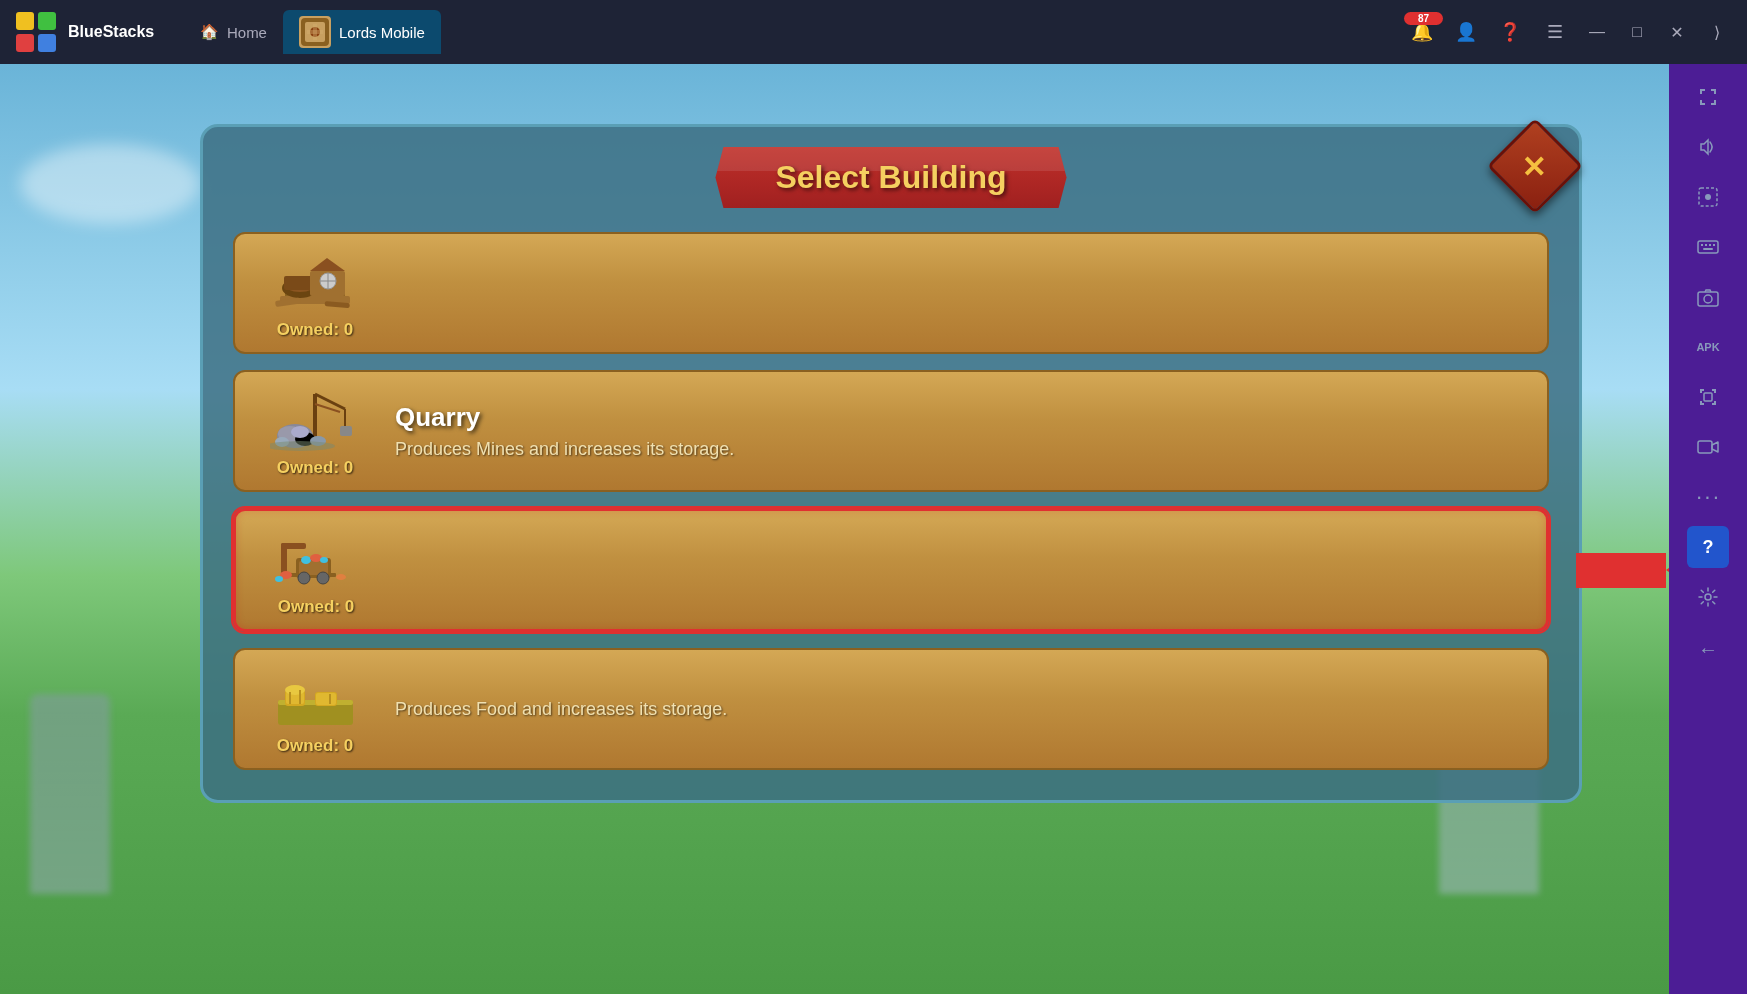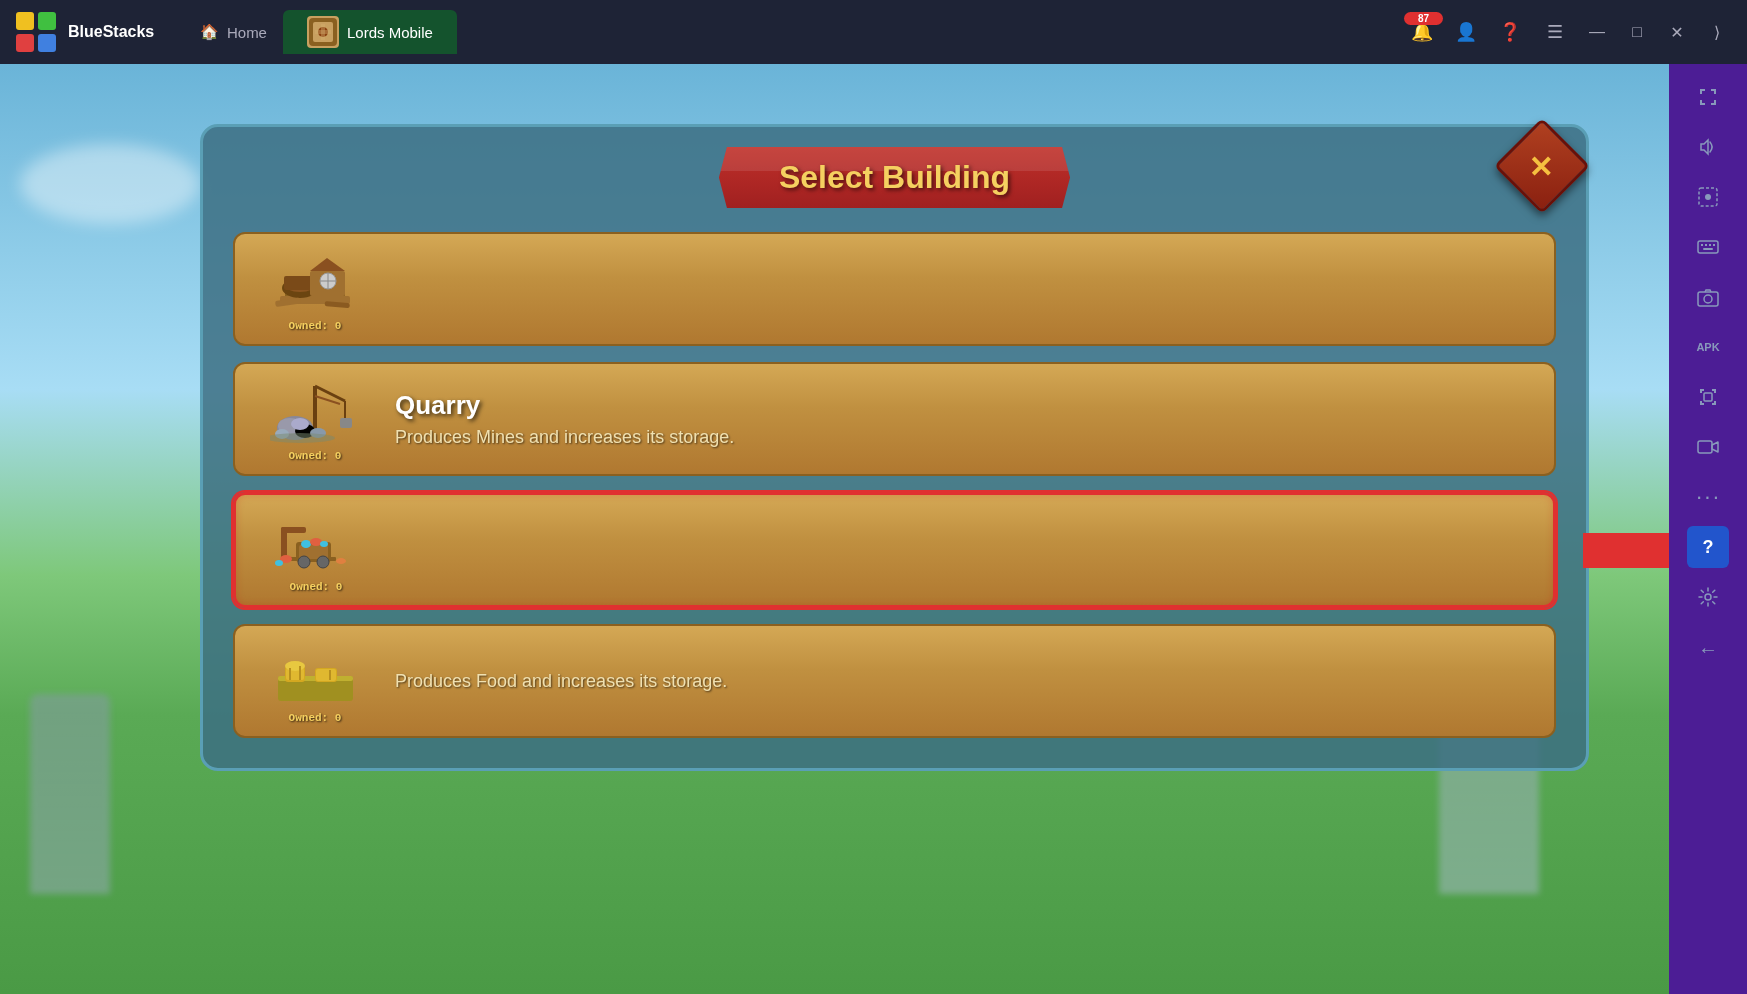--- a/index.html
+++ b/index.html
@@ -28,23 +28,23 @@
       display: flex; align-items: center; justify-content: center;
     }
     .titlebar-app-name {
       color: #fff;
       font-size: 16px;
       font-weight: bold;
       margin-right: 30px;
     }
     .titlebar-tab {
       display: flex; align-items: center;
-      background: #14532d;
+      background: #0c4a6e;
       border-radius: 6px 6px 0 0;
-      padding: 6px 24px;
+      padding: 6px 16px;
       color: #fff;
       font-size: 15px;
       gap: 8px;
     }
     .titlebar-tab-icon {
       width: 32px; height: 32px;
       background: #c8a060;
       border-radius: 4px;
       display: flex; align-items: center; justify-content: center;
       font-size: 18px;
@@ -143,21 +143,21 @@
       width: 180px; height: 80px;
       background: rgba(255,255,255,0.4);
       border-radius: 50%;
       filter: blur(8px);
     }
 
     
     .dialog-overlay {
       position: absolute;
       top: 60px; left: 200px;
-      right: 100px;
+      right: 107px;
       background: rgba(60, 110, 130, 0.85);
       border: 3px solid #5a9fb5;
       border-radius: 18px;
       padding: 20px 30px 30px 30px;
       display: flex;
       flex-direction: column;
       align-items: center;
       gap: 18px;
     }
 
@@ -220,24 +220,23 @@
       width: 140px;
       min-width: 140px;
       display: flex;
       flex-direction: column;
       align-items: center;
       justify-content: center;
       gap: 4px;
     }
     .building-owned {
       color: #f5d060;
-      font-size: 11px;
+      font-size: 17px;
       font-weight: bold;
       text-shadow: 1px 1px 2px rgba(0,0,0,0.7);
-      font-family: Liberation Mono, monospace;
     }
     .building-info {
       flex: 1;
       display: flex;
       flex-direction: column;
       justify-content: center;
       padding-left: 10px;
     }
     .building-name {
       color: #ffffff;

